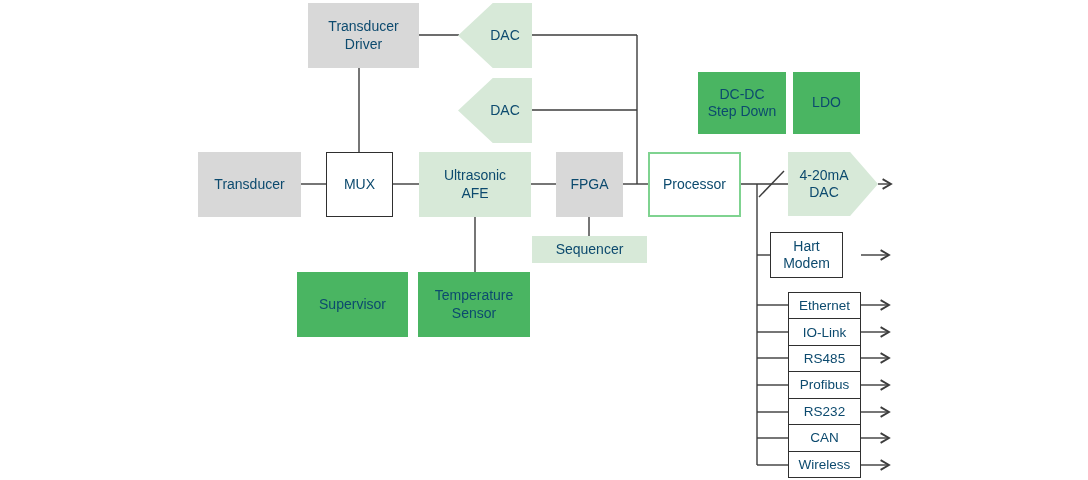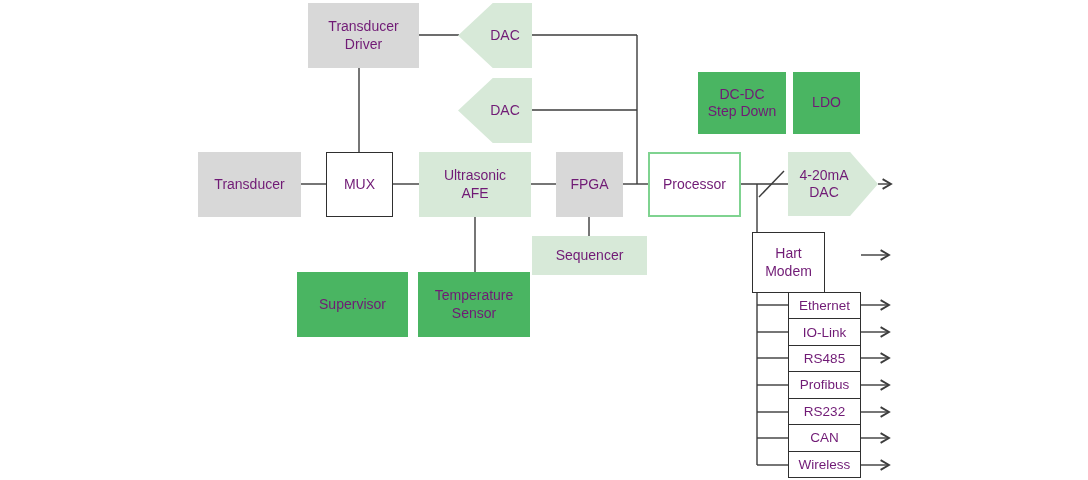--- a/index.html
+++ b/index.html
@@ -1,21 +1,21 @@
 <!DOCTYPE html>
 <html><head>
 <meta charset="utf-8">
 <style>
   html,body{margin:0;padding:0;background:#fff;}
   #canvas{
     position:relative;
     width:1088px;height:480px;
     background:#ffffff;
     font-family:"Liberation Sans", sans-serif;
-    color:#701a75;
+    color:#0c4a6e;
     overflow:hidden;
   }
   .block{
     position:absolute;
     display:flex;align-items:center;justify-content:center;
     text-align:center;
     font-size:14px;line-height:1.25;
     white-space:pre-line;
     box-sizing:border-box;
   }
@@ -110,38 +110,38 @@
 
   <div class="block gray" style="left:198px;top:152px;width:103px;height:65px;">Transducer</div>
 
   <div class="block outline" style="left:326px;top:152px;width:67px;height:65px;">MUX</div>
 
   <div class="block lightgreen" style="left:419px;top:152px;width:112px;height:65px;">Ultrasonic
 AFE</div>
 
   <div class="block gray" style="left:556px;top:152px;width:67px;height:65px;">FPGA</div>
 
-  <div class="block lightgreen" style="left:532px;top:236px;width:115px;height:39px;">Sequencer</div>
+  <div class="block lightgreen" style="left:532px;top:236px;width:115px;height:27px;">Sequencer</div>
 
   <div class="block proc" style="left:648px;top:152px;width:93px;height:65px;text-align:right;">Processor</div>
 
   <div class="block solidgreen" style="left:692px;top:72px;width:88px;height:62px;margin-left:6px;">DC-DC
 Step Down</div>
 
   <div class="block solidgreen" style="left:793px;top:72px;width:67px;height:62px;">LDO</div>
 
   <div class="block solidgreen" style="left:297px;top:272px;width:111px;height:65px;">Supervisor</div>
 
   <div class="block solidgreen" style="left:418px;top:272px;width:112px;height:65px;">Temperature
 Sensor</div>
 
   <div class="block lightgreen dac-right" style="left:788px;top:152px;width:90px;height:64px;">4-20mA
 DAC</div>
 
-  <div class="block outline" style="left:752px;top:232px;width:73px;height:61px;">Hart
+  <div class="block outline" style="left:770px;top:232px;width:73px;height:46px;">Hart
 Modem</div>
 
   <div id="iface-stack">
     <div class="iface-row">Ethernet</div>
     <div class="iface-row">IO-Link</div>
     <div class="iface-row">RS485</div>
     <div class="iface-row">Profibus</div>
     <div class="iface-row">RS232</div>
     <div class="iface-row">CAN</div>
     <div class="iface-row">Wireless</div>

